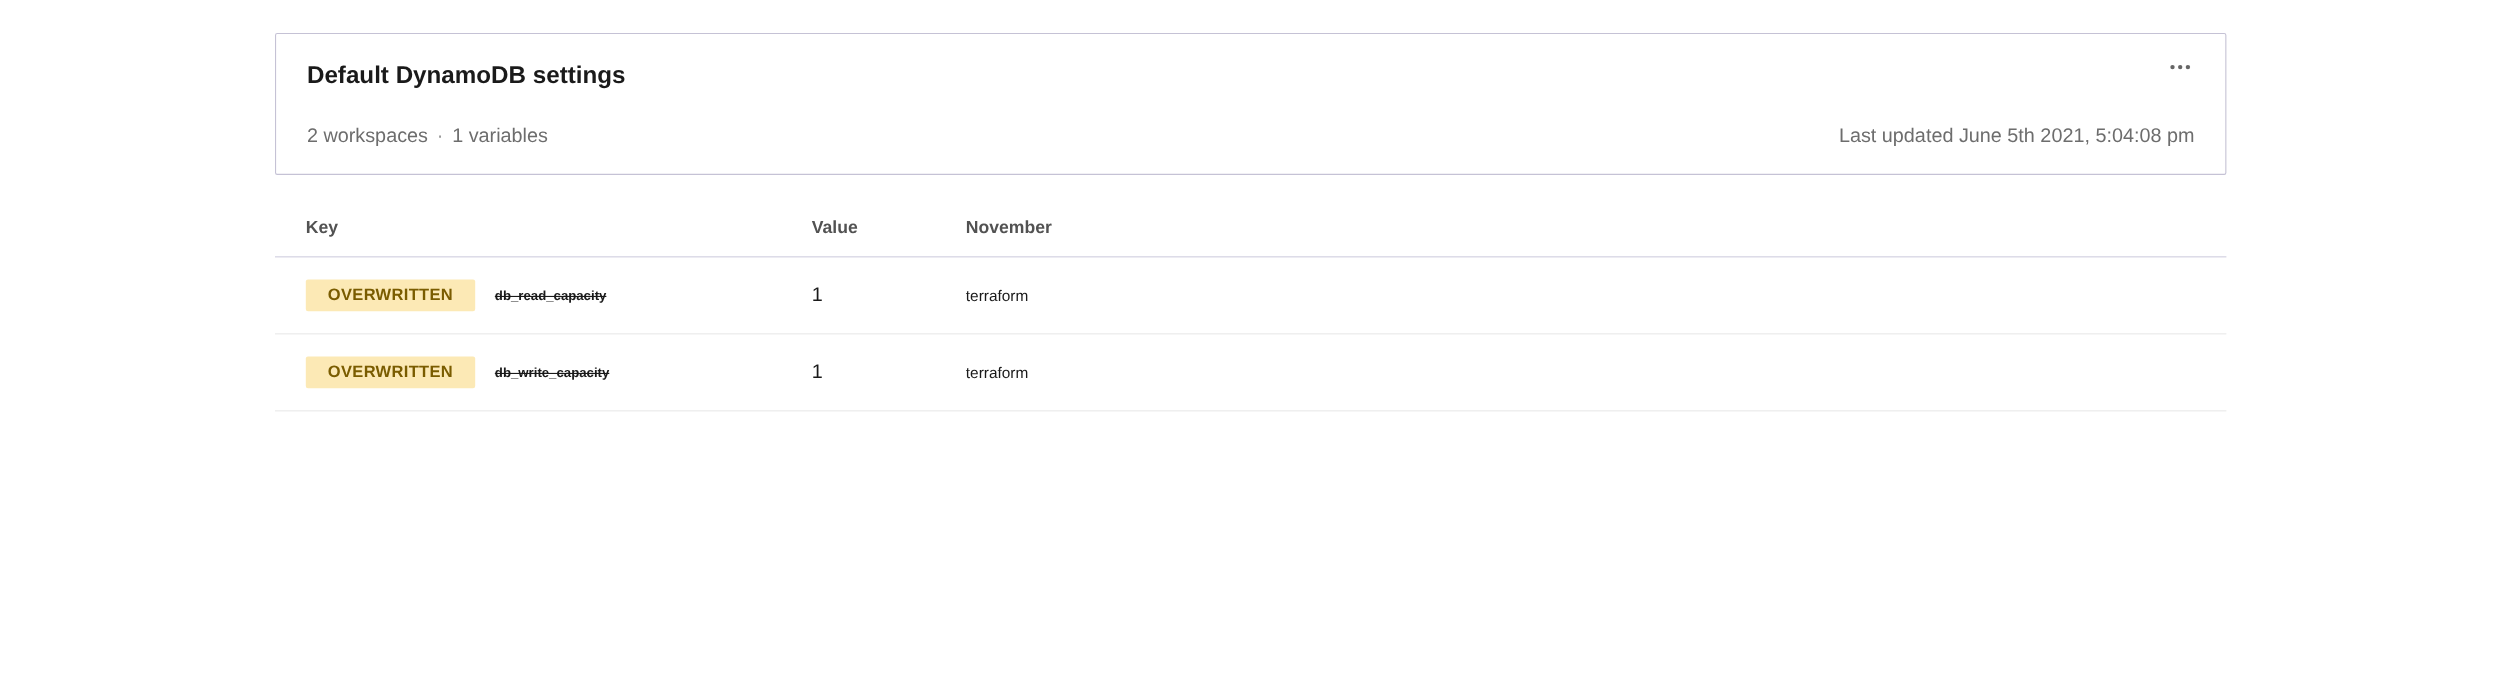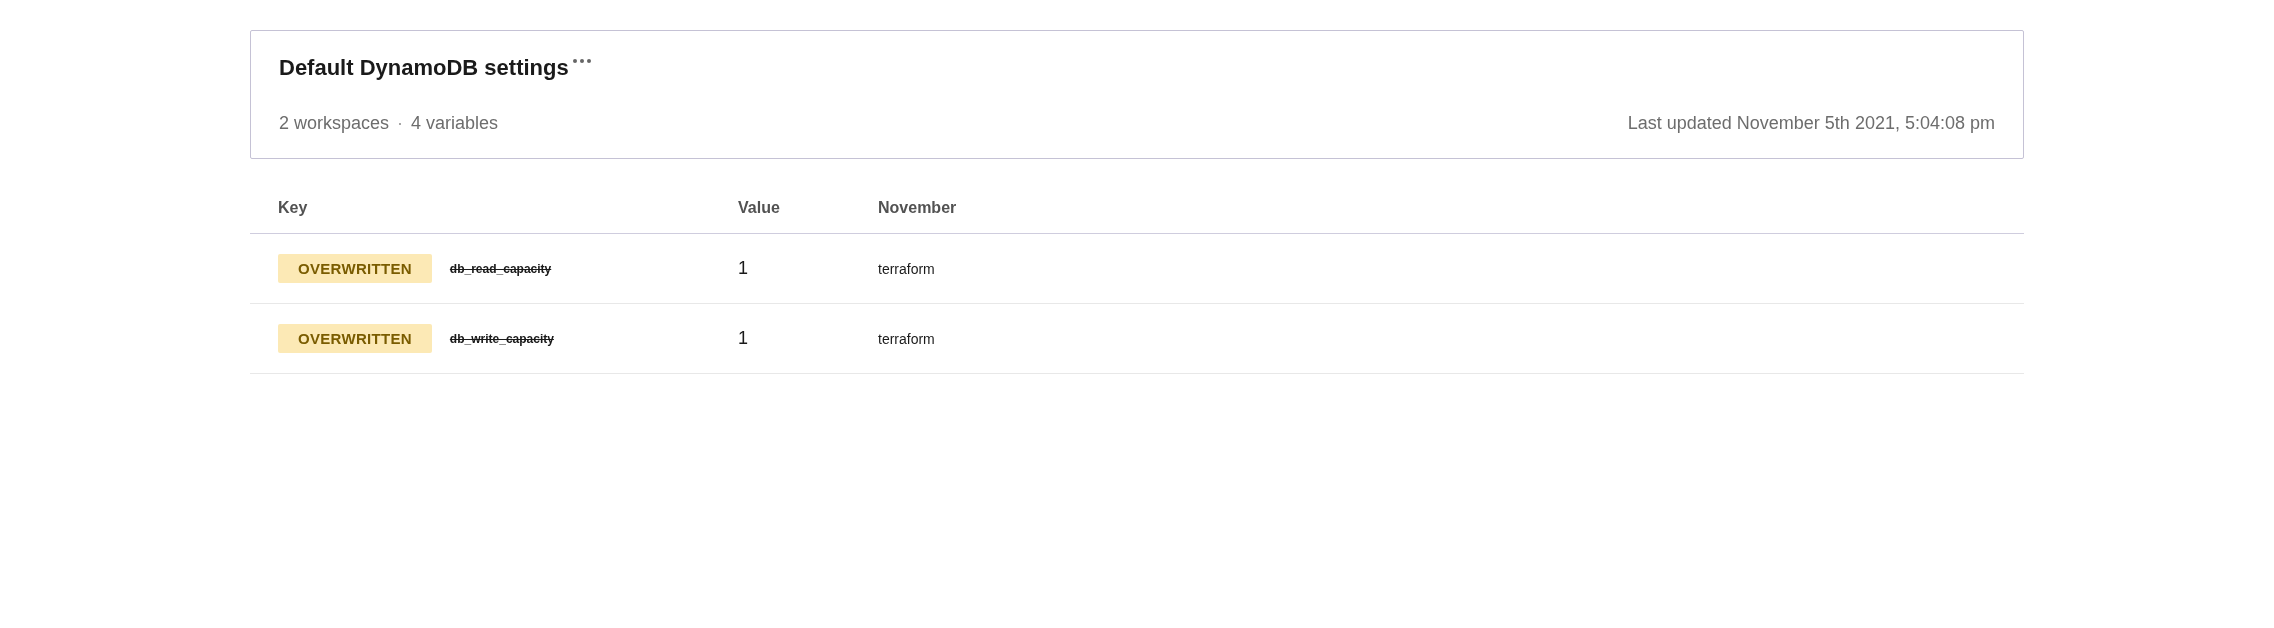--- a/index.html
+++ b/index.html
@@ -13,20 +13,21 @@
       padding: 30px 250px;
     }
     .card {
       border: 1px solid #c5c2d5;
       border-radius: 2px;
       padding: 24px 28px;
       margin-bottom: 28px;
     }
     .card-header {
       display: flex;
+      justify-content: space-between;
       align-items: flex-start;
     }
     .card-title {
       font-size: 22px;
       font-weight: 700;
       color: #1a1a1a;
     }
     .more-icon {
       color: #666;
       cursor: pointer;
@@ -120,23 +121,23 @@
     <div class="more-icon">
       <span></span>
         <span></span>
         <span></span>
     </div>
   </div>
   <div class="card-meta">
     <div class="meta-left">
       <span>2 workspaces</span>
       <span class="meta-sep">·</span>
-      <span>4 variables</span>
+      <span>1 variables</span>
     </div>
-    <div>Last updated November 5th 2021, 5:04:08 pm</div>
+    <div>Last updated June 5th 2021, 5:04:08 pm</div>
   </div>
 </div>
 
 <div class="table">
   <div class="table-header">
     <div class="col col-key">Key</div>
     <div class="col col-value">Value</div>
     <div class="col col-category">November</div>
   </div>
 

